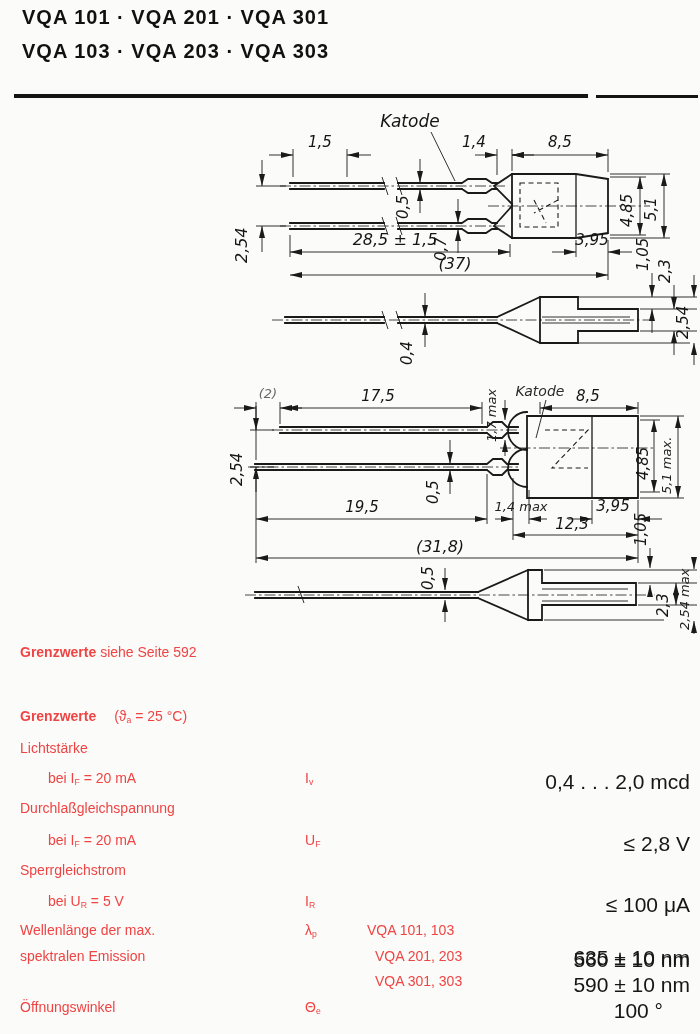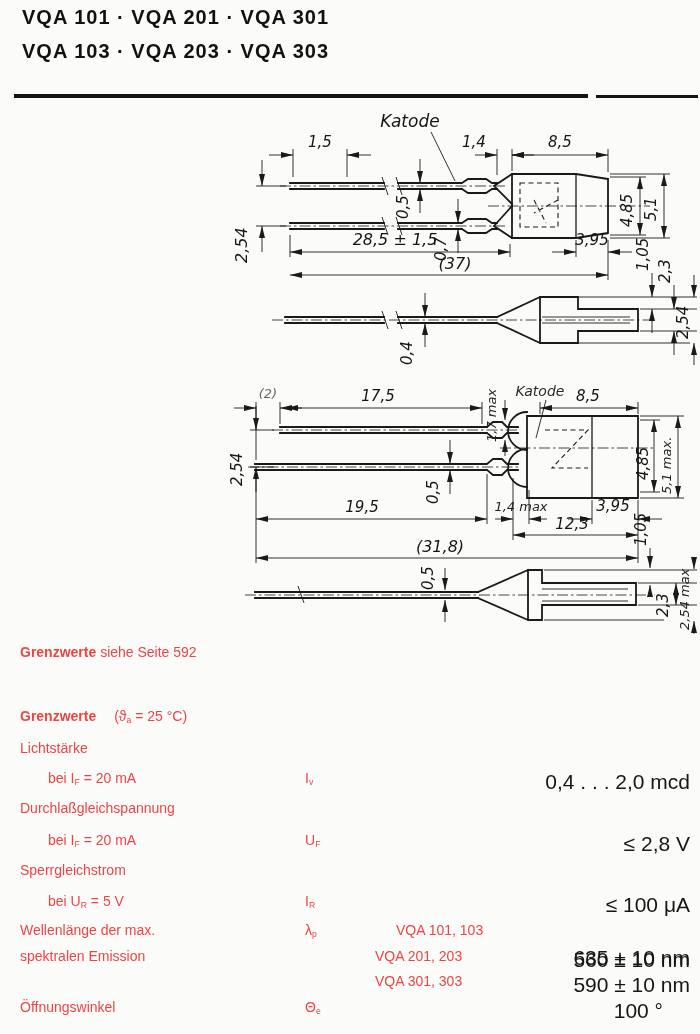--- a/index.html
+++ b/index.html
@@ -248,21 +248,21 @@
   <div class="val" style="right:10px;top:832px">≤ 2,8 V</div>
 
   <div class="t" style="left:20px;top:862px">Sperrgleichstrom</div>
   <div class="t" style="left:48px;top:893px"><span>bei U</span><sub>R</sub><span> = 5 V</span></div>
   <div class="t" style="left:305px;top:893px"><span>I</span><sub>R</sub></div>
   <div class="val" style="right:10px;top:893px">≤ 100 μA</div>
 
   <div class="t" style="left:20px;top:948px">spektralen Emission</div>
   <div class="t" style="left:20px;top:922px">Wellenlänge der max.</div>
   <div class="t" style="left:305px;top:922px"><span>λ</span><sub>p</sub></div>
-  <div class="t" style="left:396px;top:922px">VQA 101, 103</div>
+  <div class="t" style="left:367px;top:922px">VQA 101, 103</div>
   <div class="val" style="right:10px;top:946px">635 ± 10 nm</div>
   <div class="t" style="left:375px;top:948px">VQA 201, 203</div>
   <div class="val" style="right:10px;top:948px">560 ± 10 nm</div>
   <div class="t" style="left:375px;top:973px">VQA 301, 303</div>
   <div class="val" style="right:10px;top:973px">590 ± 10 nm</div>
 
   <div class="t" style="left:20px;top:999px">Öffnungswinkel</div>
   <div class="t" style="left:305px;top:999px"><span>Θ</span><sub>e</sub></div>
   <div class="val" style="right:37px;top:999px">100 °</div>
 

